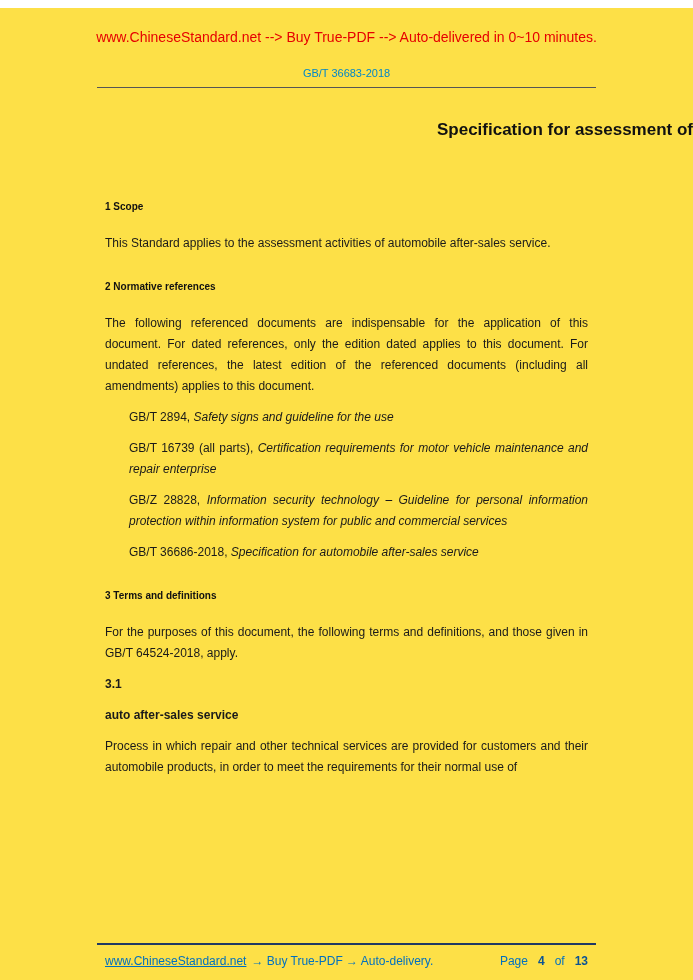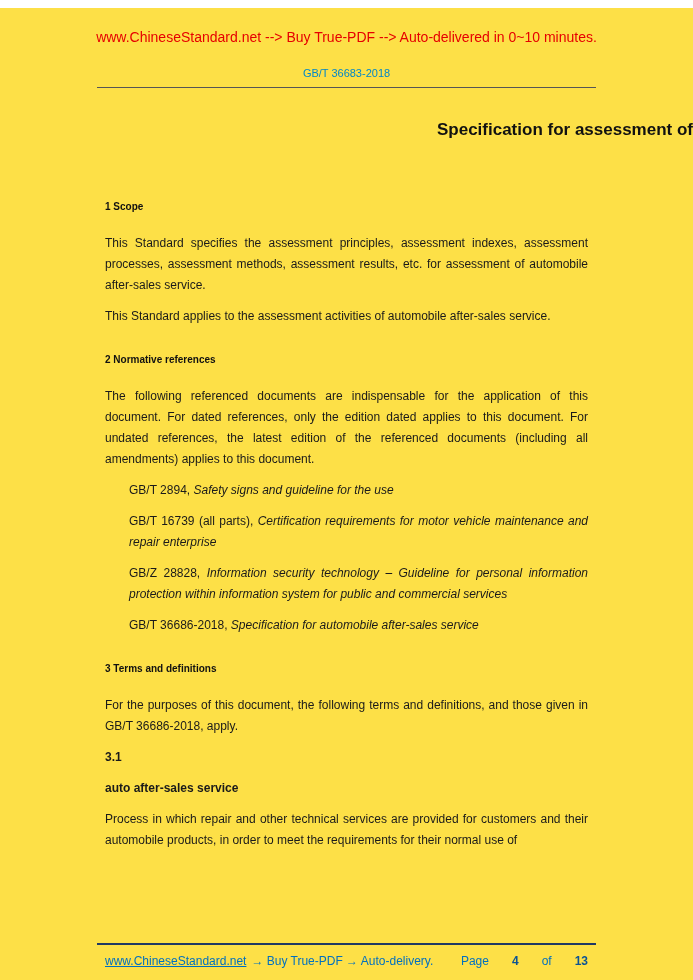--- a/index.html
+++ b/index.html
@@ -80,21 +80,21 @@
   }
   .footer-row {
     display: flex;
     justify-content: space-between;
     align-items: baseline;
     padding: 0 105px;
     font-size: 12px;
     color: #0070c0;
   }
   .footer-left { display: flex; gap: 5px; align-items: baseline; }
-  .footer-right { display: flex; gap: 23px; align-items: baseline; }
+  .footer-right { display: flex; gap: 10px; align-items: baseline; }
   .footer-link {
     color: #0070c0;
     text-decoration: underline;
     cursor: pointer;
   }
   .page-num { font-weight: bold; color: #0b5394; }
 </style>
 </head>
 <body>
 
@@ -106,36 +106,35 @@
 
   <hr class="header-rule">
 
   <div class="title">
     <span>Specification for assessment of</span>
   </div>
 
   <div class="content">
 
     <h2 class="sec first">1 Scope</h2>
-    <p class="body">This Standard specifies the assessment principles, assessment indexes, assessment processes, assessment methods, assessment results, etc. for assessment of automobile after-sales service.</p>
     <p class="body">This Standard applies to the assessment activities of automobile after-sales service.</p>
 
     <h2 class="sec">2 Normative references</h2>
     <p class="body">The following referenced documents are indispensable for the application of this document. For dated references, only the edition dated applies to this document. For undated references, the latest edition of the referenced documents (including all amendments) applies to this document.</p>
 
     <div class="ref"><span class="ref-code">GB/T 2894, </span><span class="ref-title">Safety signs and guideline for the use</span></div>
 
     <div class="ref"><span class="ref-code">GB/T 16739 (all parts), </span><span class="ref-title">Certification requirements for motor vehicle maintenance and repair enterprise</span></div>
 
     <div class="ref"><span class="ref-code">GB/Z 28828, </span><span class="ref-title">Information security technology – Guideline for personal information protection within information system for public and commercial services</span></div>
 
     <div class="ref"><span class="ref-code">GB/T 36686-2018, </span><span class="ref-title">Specification for automobile after-sales service</span></div>
 
     <h2 class="sec">3 Terms and definitions</h2>
-    <p class="body">For the purposes of this document, the following terms and definitions, and those given in GB/T 36686-2018, apply.</p>
+    <p class="body">For the purposes of this document, the following terms and definitions, and those given in GB/T 64524-2018, apply.</p>
     <p class="body bold">3.1</p>
     <p class="body bold">auto after-sales service</p>
     <p class="body">Process in which repair and other technical services are provided for customers and their automobile products, in order to meet the requirements for their normal use of</p>
 
   </div>
 
   <div class="footer">
     <hr class="footer-rule">
     <div class="footer-row">
       <span class="footer-left">

